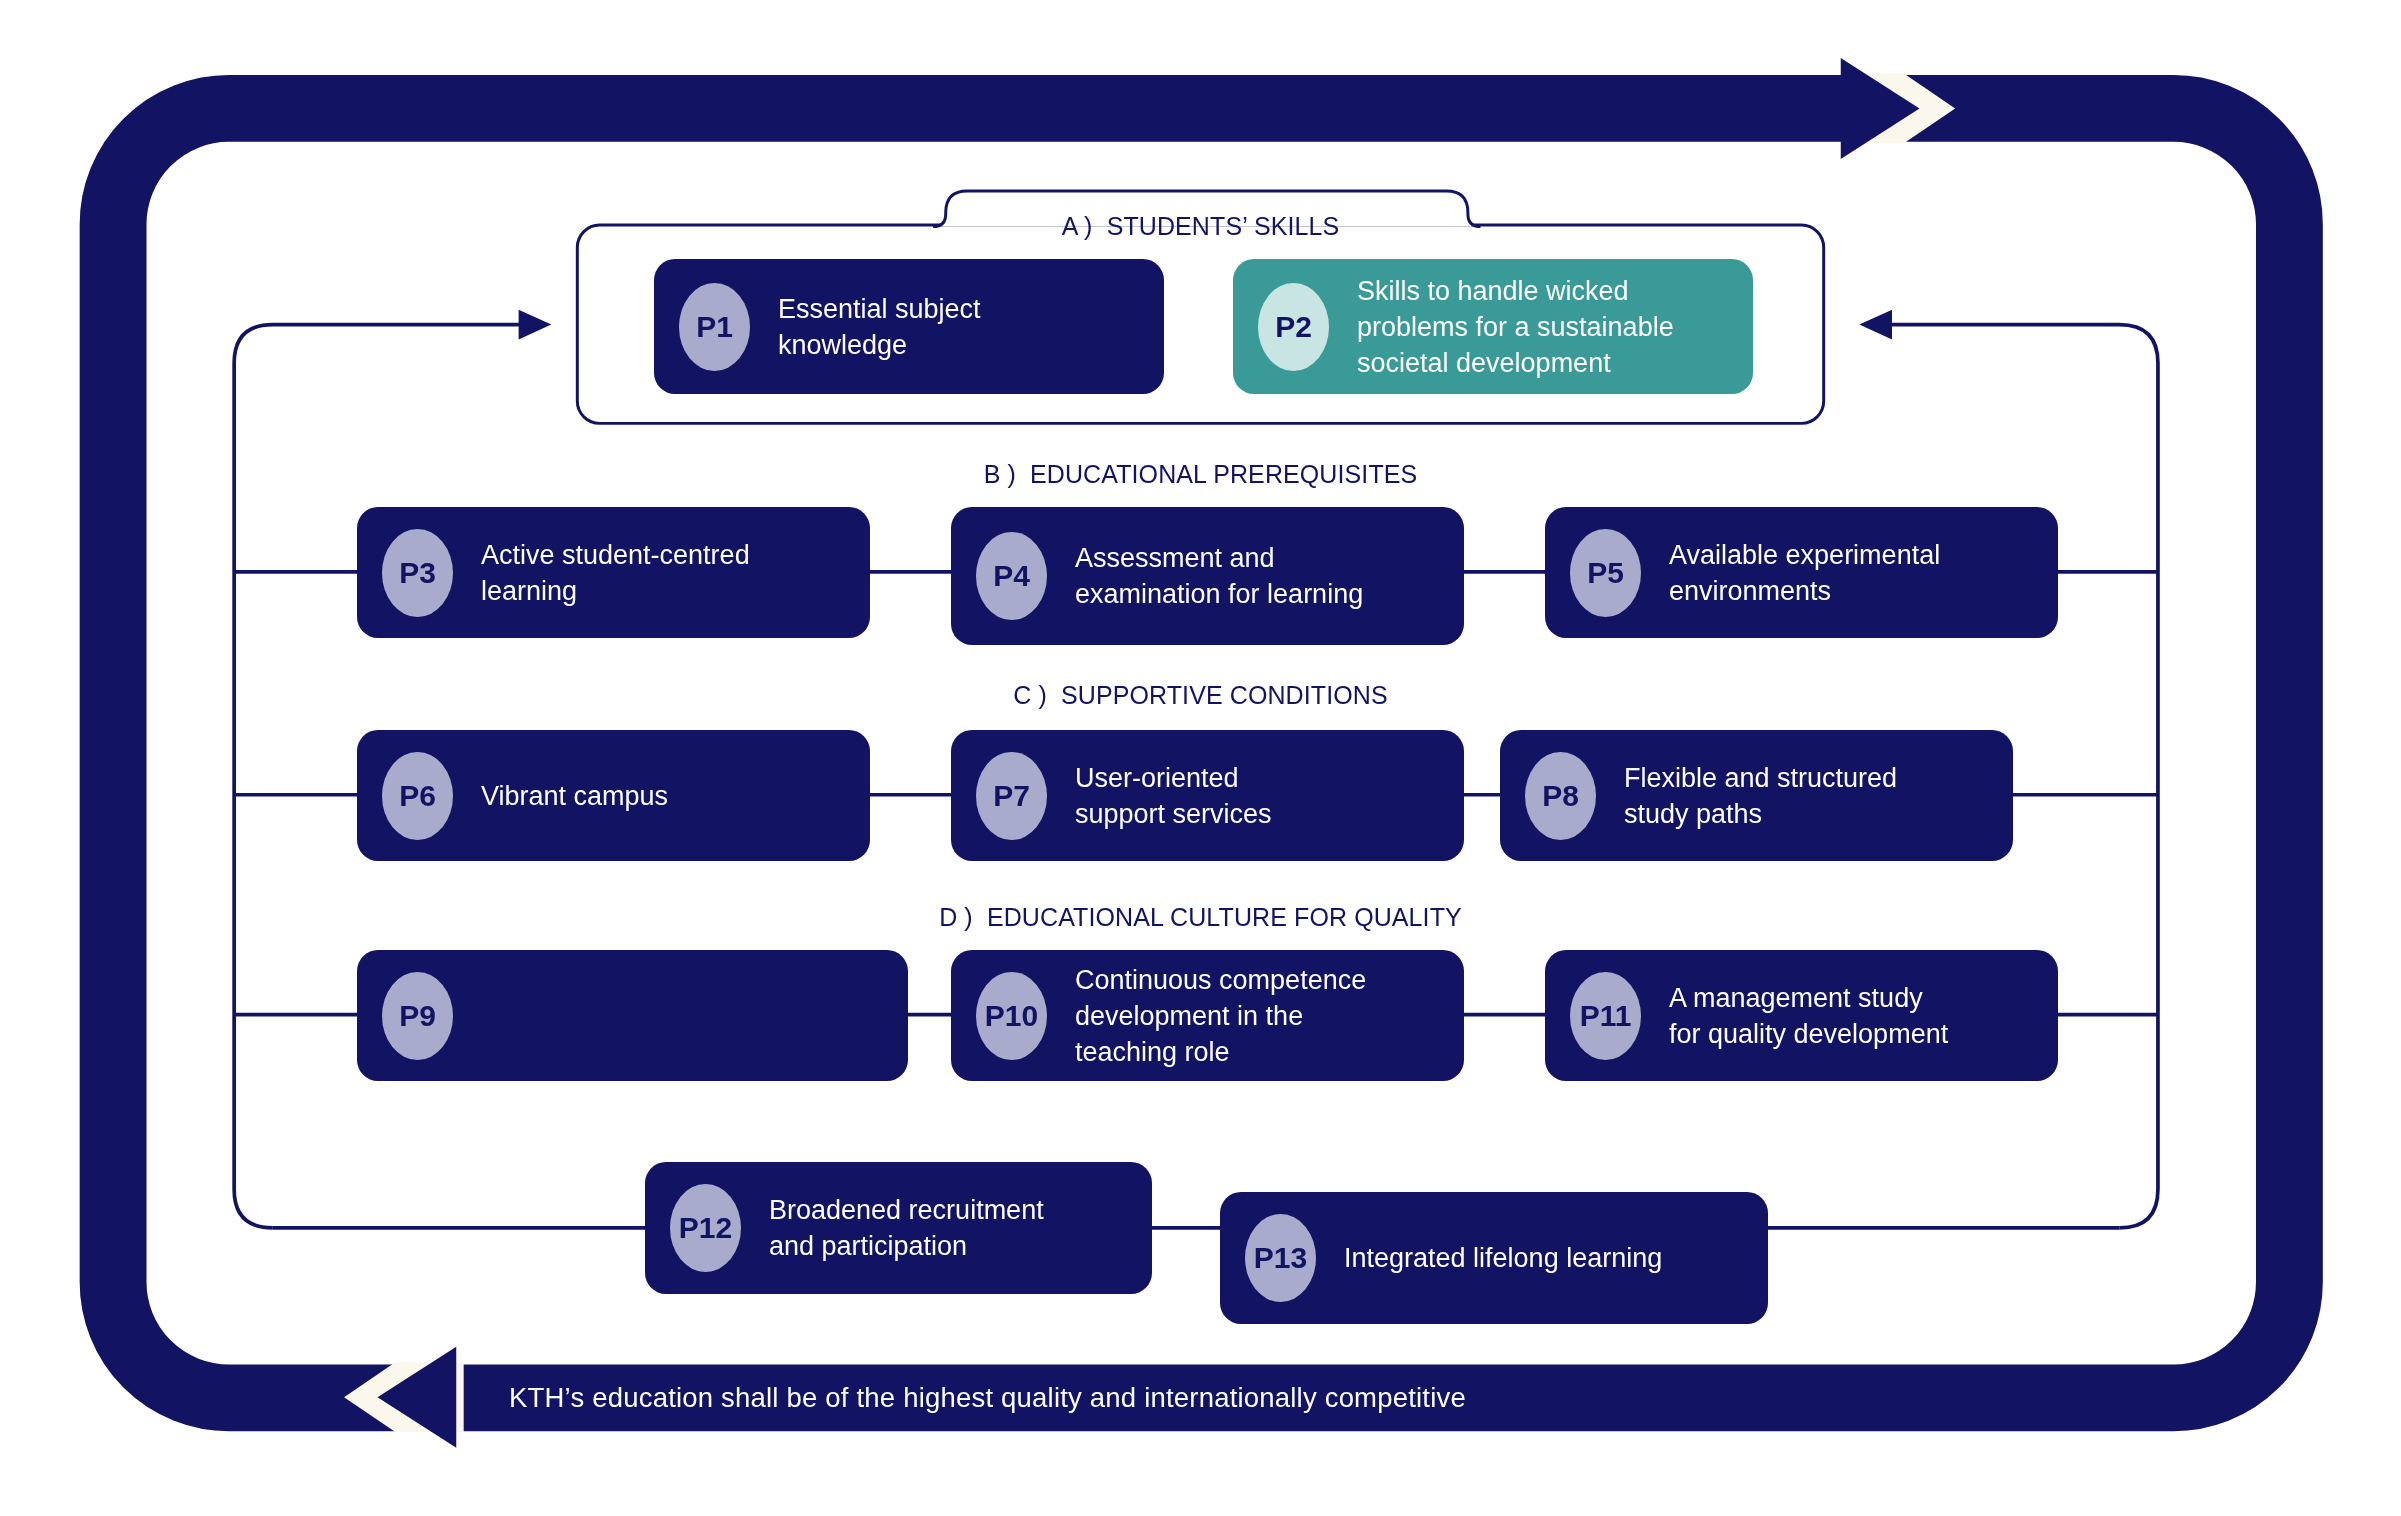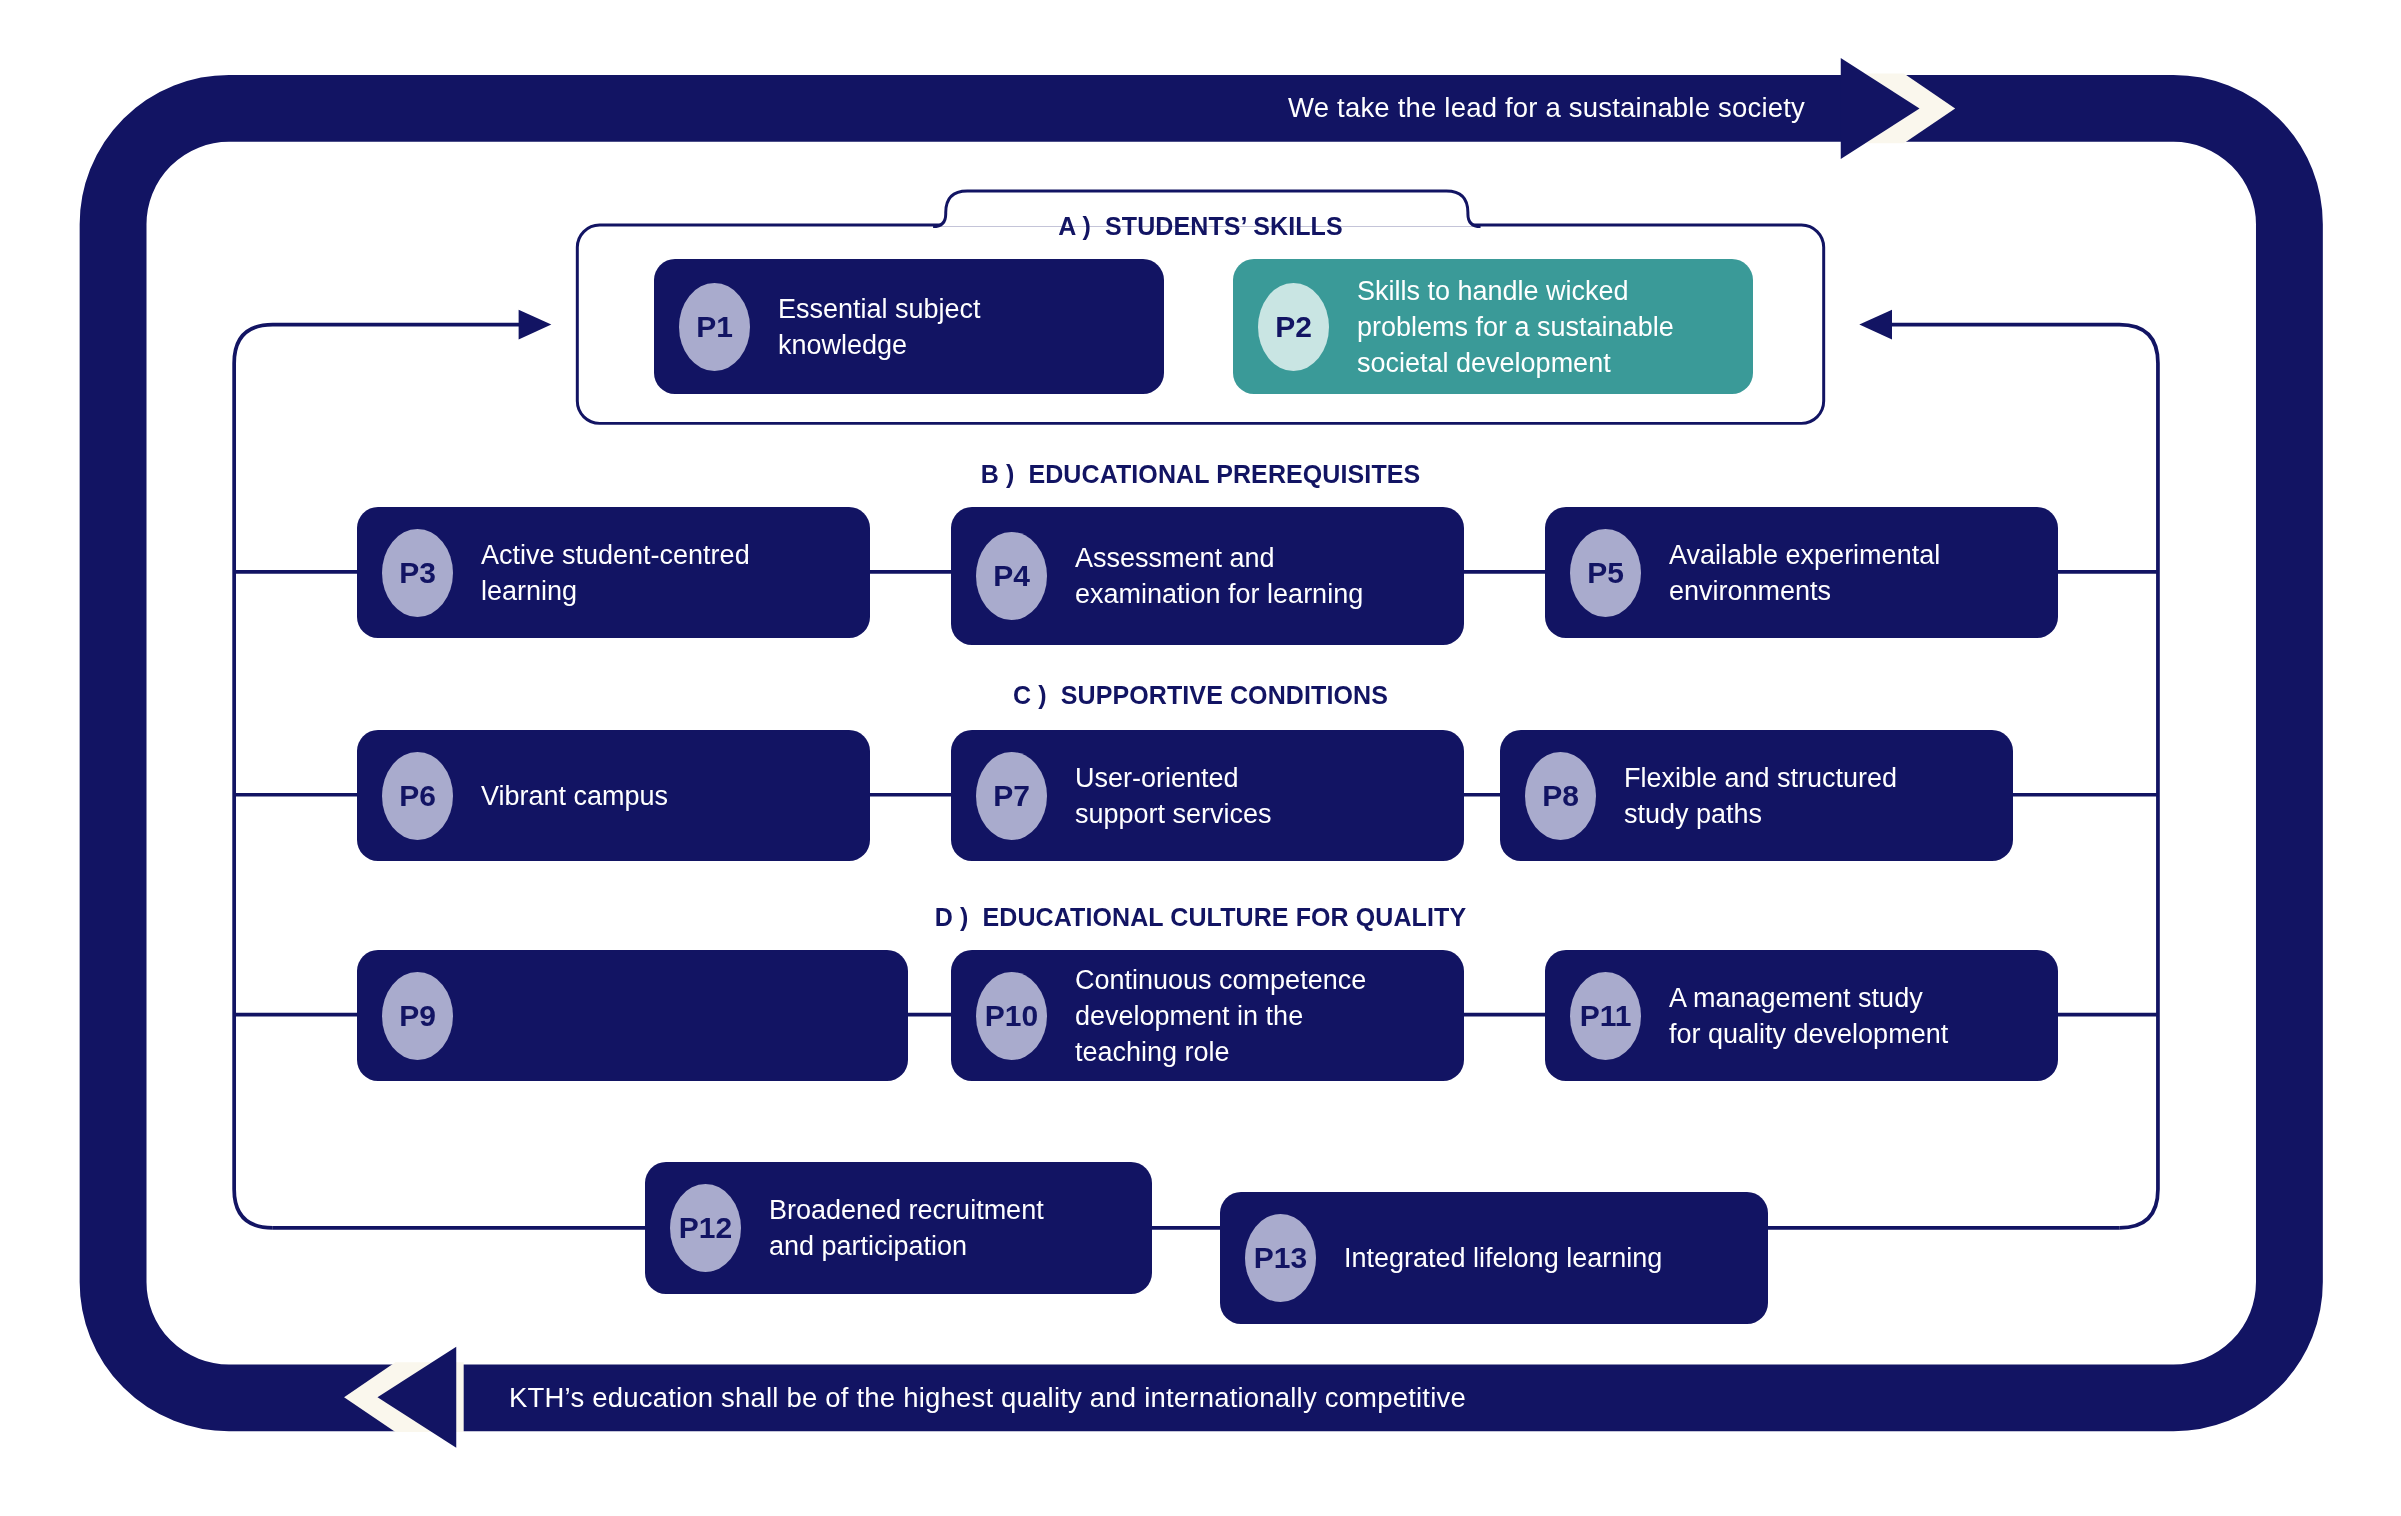--- a/index.html
+++ b/index.html
@@ -25,21 +25,21 @@
   .notch{fill:var(--cream);stroke:none;}
   .tri{fill:var(--navy);stroke:none;}
   .band-label{
     position:absolute;color:var(--white);font-size:27.5px;font-weight:500;
     line-height:40px;height:40px;letter-spacing:0.2px;white-space:pre;z-index:5;
   }
   .band-label.top{top:88px;right:596px;text-align:right;}
   .band-label.bottom{top:1378px;left:509px;}
   .section-header{
     position:absolute;left:0;width:2401px;height:33px;line-height:33px;
-    text-align:center;color:var(--navy);font-size:25px;font-weight:700;
+    text-align:center;color:var(--navy);font-size:25px;font-weight:400;
     letter-spacing:0.1px;white-space:pre;z-index:4;
   }
   .card{
     position:absolute;border-radius:21px;background:var(--navy);
     display:flex;align-items:center;z-index:3;
   }
   .card.teal{background:var(--teal);}
   .pnum{
     flex:none;width:71px;height:88px;border-radius:50%;
     background:var(--lavender);color:var(--navy);
@@ -73,21 +73,20 @@
     <path class="thin" d="M 315,770 H 2905"></path>
     <path class="thin" d="M 315,1070 H 2905"></path>
     <path class="thin" d="M 315,1366 H 2905"></path>
     <polygon class="tri" points="698,417 698,457 742,437"></polygon>
     <polygon class="tri" points="2547,417 2547,457 2503,437"></polygon>
 
     <rect x="777" y="303" width="1678" height="267" rx="30" class="outline"></rect>
     <path class="tab" d="M 1256,305 Q 1273,305 1273,288 V 286 Q 1273,257 1302,257 H 1947 Q 1976,257 1976,286 V 288 Q 1976,305 1993,305"></path>
   </svg>
 
-  <div class="band-label top">We take the lead for a sustainable society</div>
   <div class="band-label bottom">KTH’s education shall be of the highest quality and internationally competitive</div>
 
   <div class="section-header" style="top:210px">A )  STUDENTS’ SKILLS</div>
   <div class="section-header" style="top:458px">B )  EDUCATIONAL PREREQUISITES</div>
   <div class="section-header" style="top:679px">C )  SUPPORTIVE CONDITIONS</div>
   <div class="section-header" style="top:901px">D )  EDUCATIONAL CULTURE FOR QUALITY</div>
 
   <div class="card" style="left:654px;top:259px;width:510px;height:135px">
     <span class="pnum">P1</span>
     <div class="ctext">Essential subject

